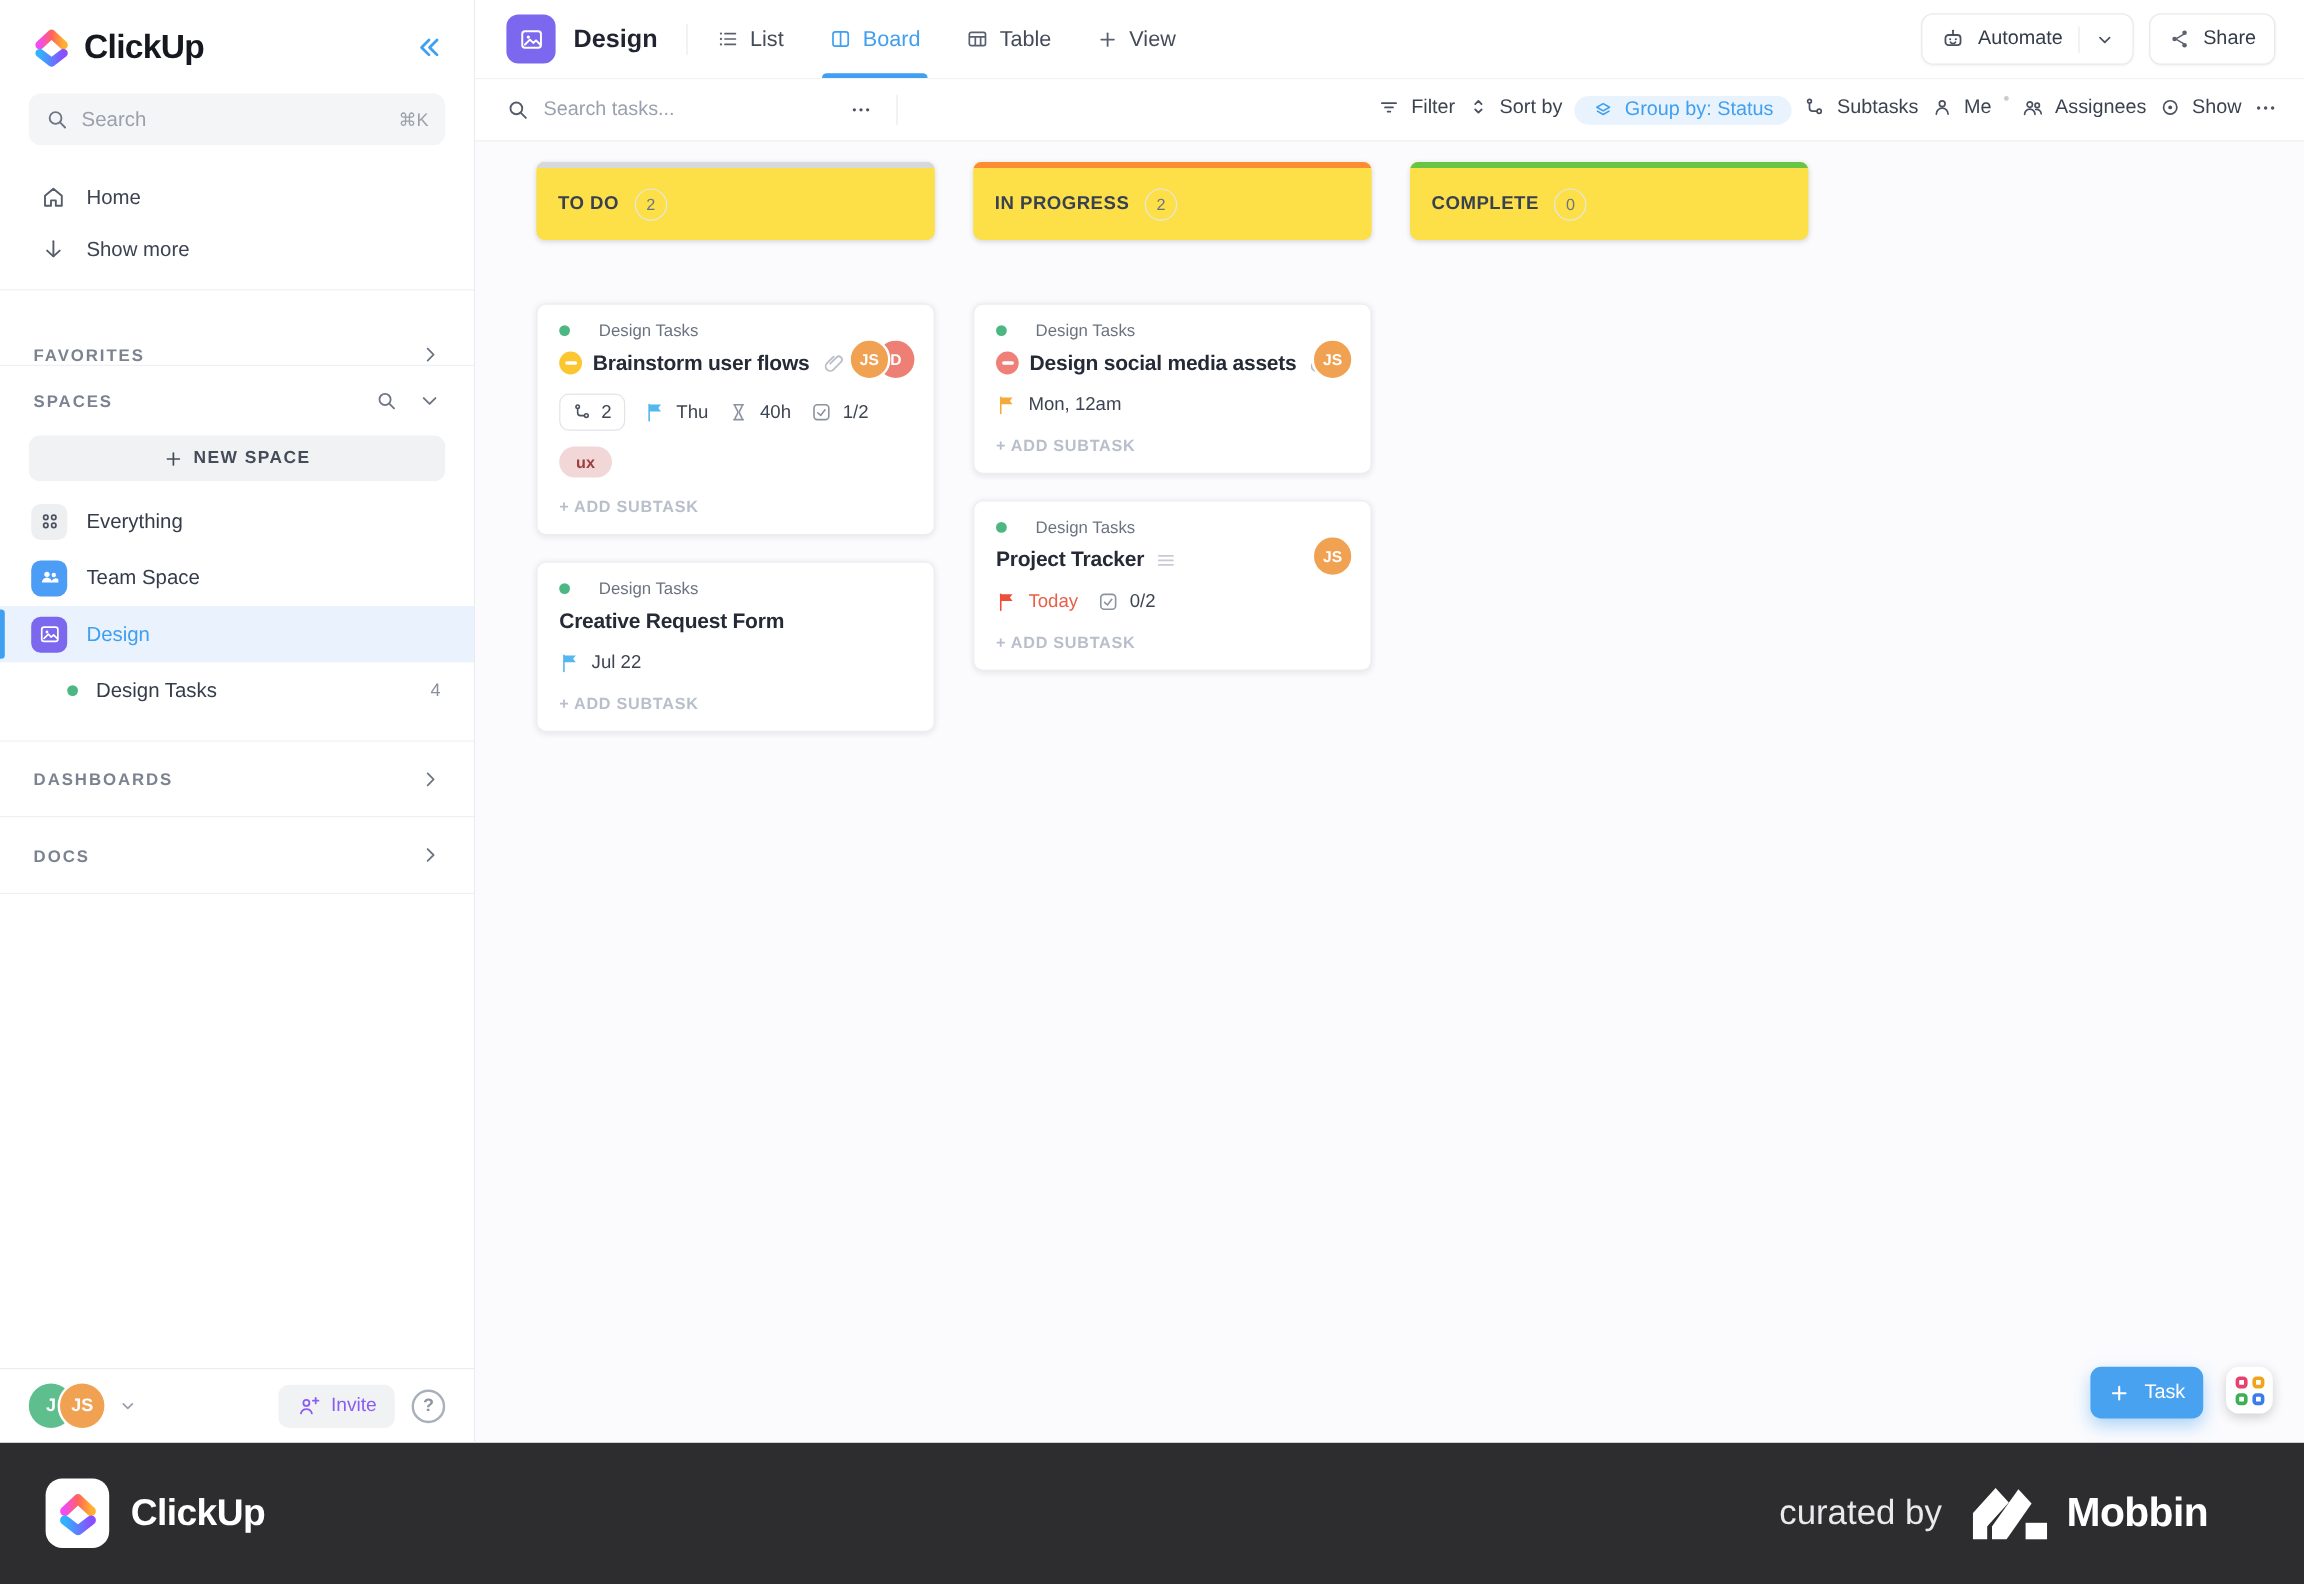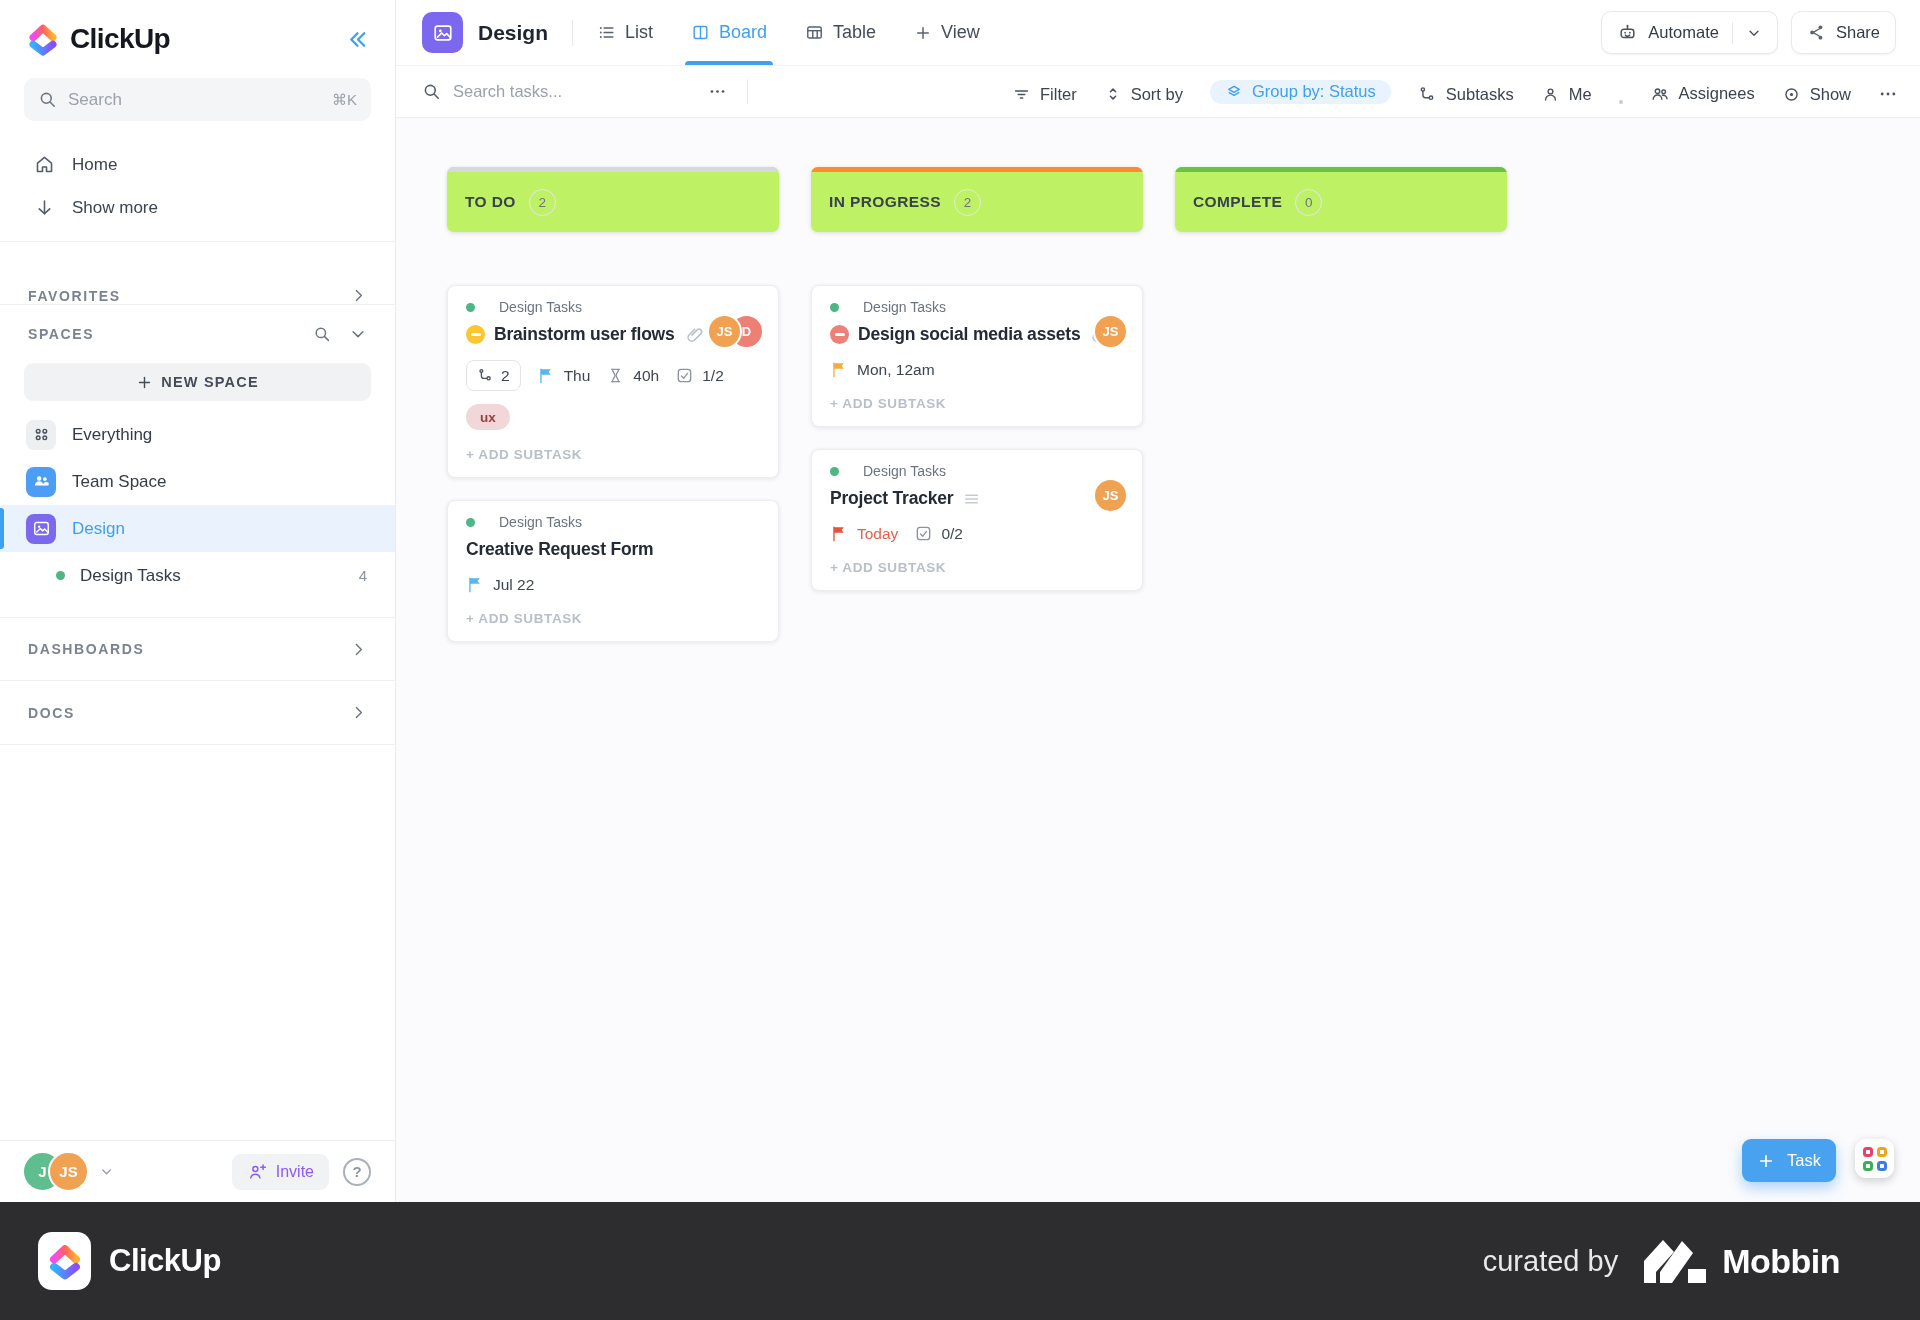--- a/index.html
+++ b/index.html
@@ -68,31 +68,31 @@
   .btn-pill { height:43px; border:1px solid #e7e9ed; border-radius:10px; background:#fff; display:flex; align-items:center; padding:0 15px; font-size:16.5px; color:#343b48; gap:10px; box-shadow:0 1px 2px rgba(16,24,40,.05); cursor:pointer; }
   .pill-div { width:1px; height:22px; background:#e7e9ed; margin:0 3px; }
 
   
   .toolbar { height:52px; background:#fff; border-bottom:1px solid #ebedf0; display:flex; align-items:center; padding:0 22px 0 26px; }
   .tsearch { display:flex; align-items:center; width:305px; color:#858c99; }
   .tsearch input { flex:1; border:none; outline:none; background:transparent; font:16.5px "Liberation Sans",sans-serif; color:#3a414e; margin-left:12px; min-width:0; }
   .tsearch input::placeholder { color:#9aa1ad; }
   .t-ellipsis { color:#4b5160; cursor:pointer; }
   .tb-div { width:1px; height:25px; background:#e7e9ed; margin:0 20px; }
-  .tb-right { margin-left:auto; display:flex; align-items:flex-end; gap:27px; font-size:16.5px; color:#3c4350; }
+  .tb-right { margin-left:auto; display:flex; align-items:flex-start; gap:10px; font-size:16.5px; color:#3c4350; }
   .tb-item { display:flex; align-items:center; gap:9px; cursor:pointer; }
   .tb-item .ic { color:#4a5160; }
   .group-pill { background:#e9f3fd; color:#3f9ff0; height:24px; border-radius:18px; padding:0 15px; display:flex; align-items:center; gap:9px; cursor:pointer; }
   .group-pill .ic { color:#3f9ff0; }
   .dot-sep { width:4px; height:4px; background:#c7cbd2; border-radius:50%; }
 
   
   .board { flex:1; padding:17px 20px 0 51px; display:flex; gap:32px; align-items:flex-start; }
   .col { width:332px; flex:none; }
-  .col-head { background:#bef264; border-radius:7px; box-shadow:0 1px 4px rgba(20,24,35,.15); overflow:hidden;margin-top:32px; }
+  .col-head { background:#fde047; border-radius:7px; box-shadow:0 1px 4px rgba(20,24,35,.15); overflow:hidden; }
   .col-bar { height:5px; }
   .col-head-row { height:60px; display:flex; align-items:center; padding:0 18px; }
   .col-name { font-size:15.5px; font-weight:700; color:#394151; letter-spacing:.4px; }
   .col-count { margin-left:13px; min-width:27px; height:27px; border:1px solid #e4e6ea; border-radius:14px; display:flex; align-items:center; justify-content:center; font-size:13.5px; color:#6d7480; padding:0 7px; }
   .cards { margin-top:53px; display:flex; flex-direction:column; gap:22px; }
   .card { background:#fff; border:1px solid #ecedf1; border-radius:8px; box-shadow:0 1px 5px rgba(20,24,35,.09); padding:13px 18px 15px; position:relative; cursor:pointer; }
   .card-list { display:flex; align-items:center; gap:9px; font-size:14px; color:#6c7380; }
   .card-title-row { display:flex; align-items:center; gap:9px; margin-top:9px; padding-right:70px; }
   .status-ic { width:19px; height:19px; border-radius:50%; position:relative; flex:none; }
   .status-ic::after { content:""; position:absolute; left:4.5px; top:8px; width:10px; height:3px; border-radius:2px; background:#fff; }

